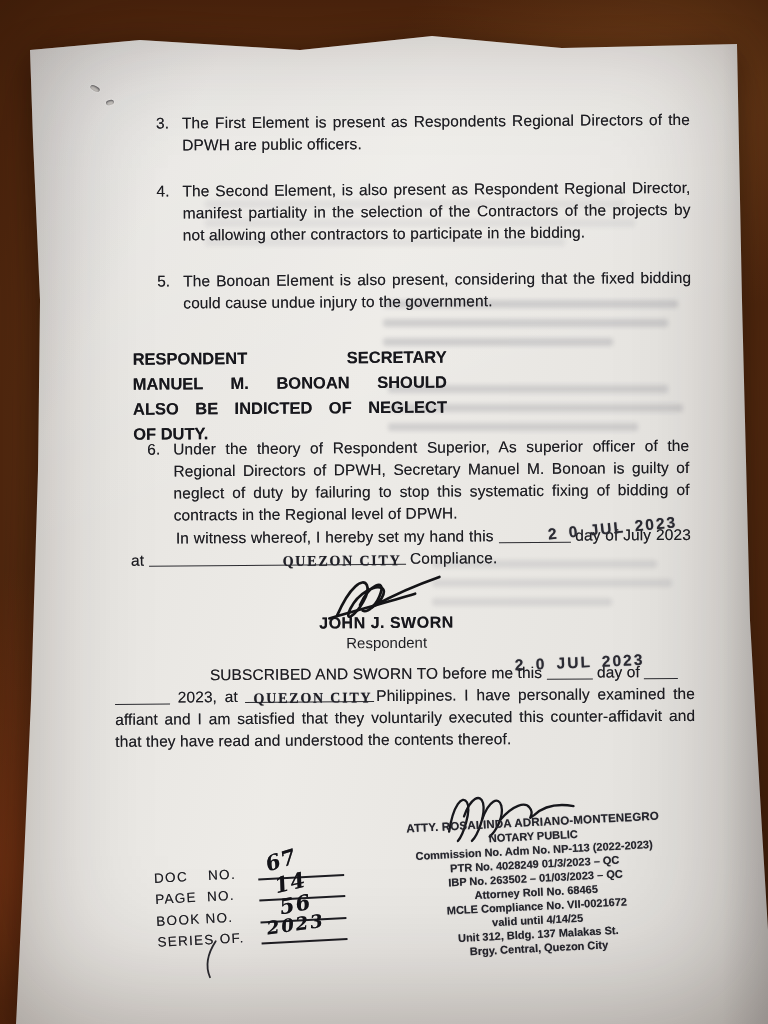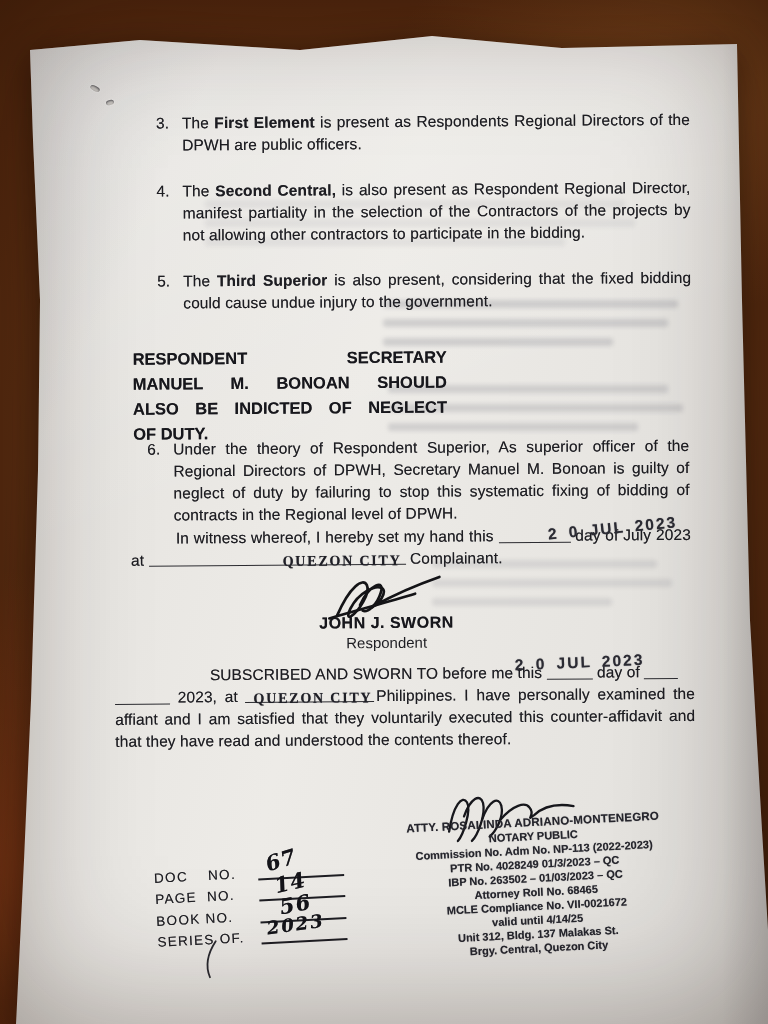--- a/index.html
+++ b/index.html
@@ -31,21 +31,21 @@
       linear-gradient(to left, rgba(95,95,102,.16), rgba(95,95,102,0) 46px),
       linear-gradient(115deg, rgba(120,120,128,.10) 0 8%, rgba(255,255,255,0) 20%);
   }
   .content{position:absolute;inset:0;transform:rotate(-.4deg);transform-origin:50% 40%;}
   .block{position:absolute;}
   .body-text{font-size:15.5px;line-height:22px;color:#1d1d22;
     text-shadow:0 0 .5px rgba(28,28,33,.6);letter-spacing:.1px;}
   .item{display:flex;}
   .item .num{flex:none;width:26px;}
   .item .txt{flex:1;text-align:justify;}
-  b{font-weight:700;}
+  b{font-weight:400;}
   .h-line{font-weight:700;font-size:16.5px;line-height:25px;color:#17171c;
     text-align:justify;text-align-last:justify;text-shadow:0 0 .6px rgba(20,20,26,.6);}
   .h-line.last{text-align-last:left;}
   .blank{display:inline-block;border-bottom:1.6px solid #2c2c31;height:14px;
     vertical-align:-2px;position:relative;}
   .justify-par{text-align:justify;}
   .nowrap-line{white-space:nowrap;position:relative;}
   .date-stamp{position:absolute;font-weight:700;font-size:15.5px;letter-spacing:2px;
     word-spacing:4px;color:#2b2b33;white-space:nowrap;
     text-shadow:0 0 1px rgba(42,42,54,.55);}
@@ -114,26 +114,26 @@
 
       <div class="content">
 
         <div class="block item body-text" style="left:158px;top:111px;width:534px;">
           <span class="num">3.</span>
           <span class="txt"><span>The </span><b>First Element</b><span> is present as Respondents Regional Directors of the DPWH are public officers.</span></span>
         </div>
 
         <div class="block item body-text" style="left:158px;top:179px;width:534px;">
           <span class="num">4.</span>
-          <span class="txt"><span>The </span><b>Second Central,</b><span> is also present as Respondent Regional Director, manifest partiality in the selection of the Contractors of the projects by not allowing other contractors to participate in the bidding.</span></span>
+          <span class="txt"><span>The </span><b>Second Element,</b><span> is also present as Respondent Regional Director, manifest partiality in the selection of the Contractors of the projects by not allowing other contractors to participate in the bidding.</span></span>
         </div>
 
         <div class="block item body-text" style="left:158px;top:269px;width:534px;">
           <span class="num">5.</span>
-          <span class="txt"><span>The </span><b>Third Superior</b><span> is also present, considering that the fixed bidding could cause undue injury to the government.</span></span>
+          <span class="txt"><span>The </span><b>Bonoan Element</b><span> is also present, considering that the fixed bidding could cause undue injury to the government.</span></span>
         </div>
 
         <div class="block" style="left:133px;top:345px;width:314px;">
           <div class="h-line">RESPONDENT SECRETARY</div>
           <div class="h-line">MANUEL M. BONOAN SHOULD</div>
           <div class="h-line">ALSO BE INDICTED OF NEGLECT</div>
           <div class="h-line last">OF DUTY.</div>
         </div>
 
         <div class="block item body-text" style="left:147px;top:437px;width:542px;">
@@ -141,21 +141,21 @@
           <span class="txt"><span></span><b></b><span>Under the theory of Respondent Superior, As superior officer of the Regional Directors of DPWH, Secretary Manuel M. Bonoan is guilty of neglect of duty by failuring to stop this systematic fixing of bidding of contracts in the Regional level of DPWH.</span></span>
         </div>
 
         <div class="block body-text justify-par indent-first" style="left:130px;top:526px;width:560px;position:absolute;">
           <span class="date-stamp" style="left:372px;top:-5px;transform:rotate(-5deg);">2 0 JUL 2023</span>
           <span>In witness whereof, I hereby set my hand this</span>
           <span class="blank" style="width:72px;"></span>
           <span>day of July</span>
           <span>2023 at</span>
           <span class="blank" style="padding-left:44px;padding-right:4px;"><span class="qc-stamp" style="position:relative;top:-1px;">QUEZON CITY</span></span>
-          <span>Complainant.</span>
+          <span>Compliance.</span>
         </div>
 
         <div class="block sig-block" style="left:295px;top:574px;">
           <svg class="sig-svg" width="150" height="46" viewBox="0 0 150 46">
             <g fill="none" stroke="#141417" stroke-width="2.7" stroke-linecap="round">
               <path d="M16 36 C32 8, 46 1, 49 9 C52 17, 38 34, 30 38 C22 42, 32 22, 48 15 C62 9, 70 14, 62 24 C56 31, 46 34, 55 30 C74 22, 96 15, 122 9"></path>
               <path d="M40 28 C52 8, 68 5, 62 18 C57 30, 46 37, 42 34"></path>
               <path d="M8 38 C36 33, 70 28, 96 23"></path>
             </g>
           </svg>

